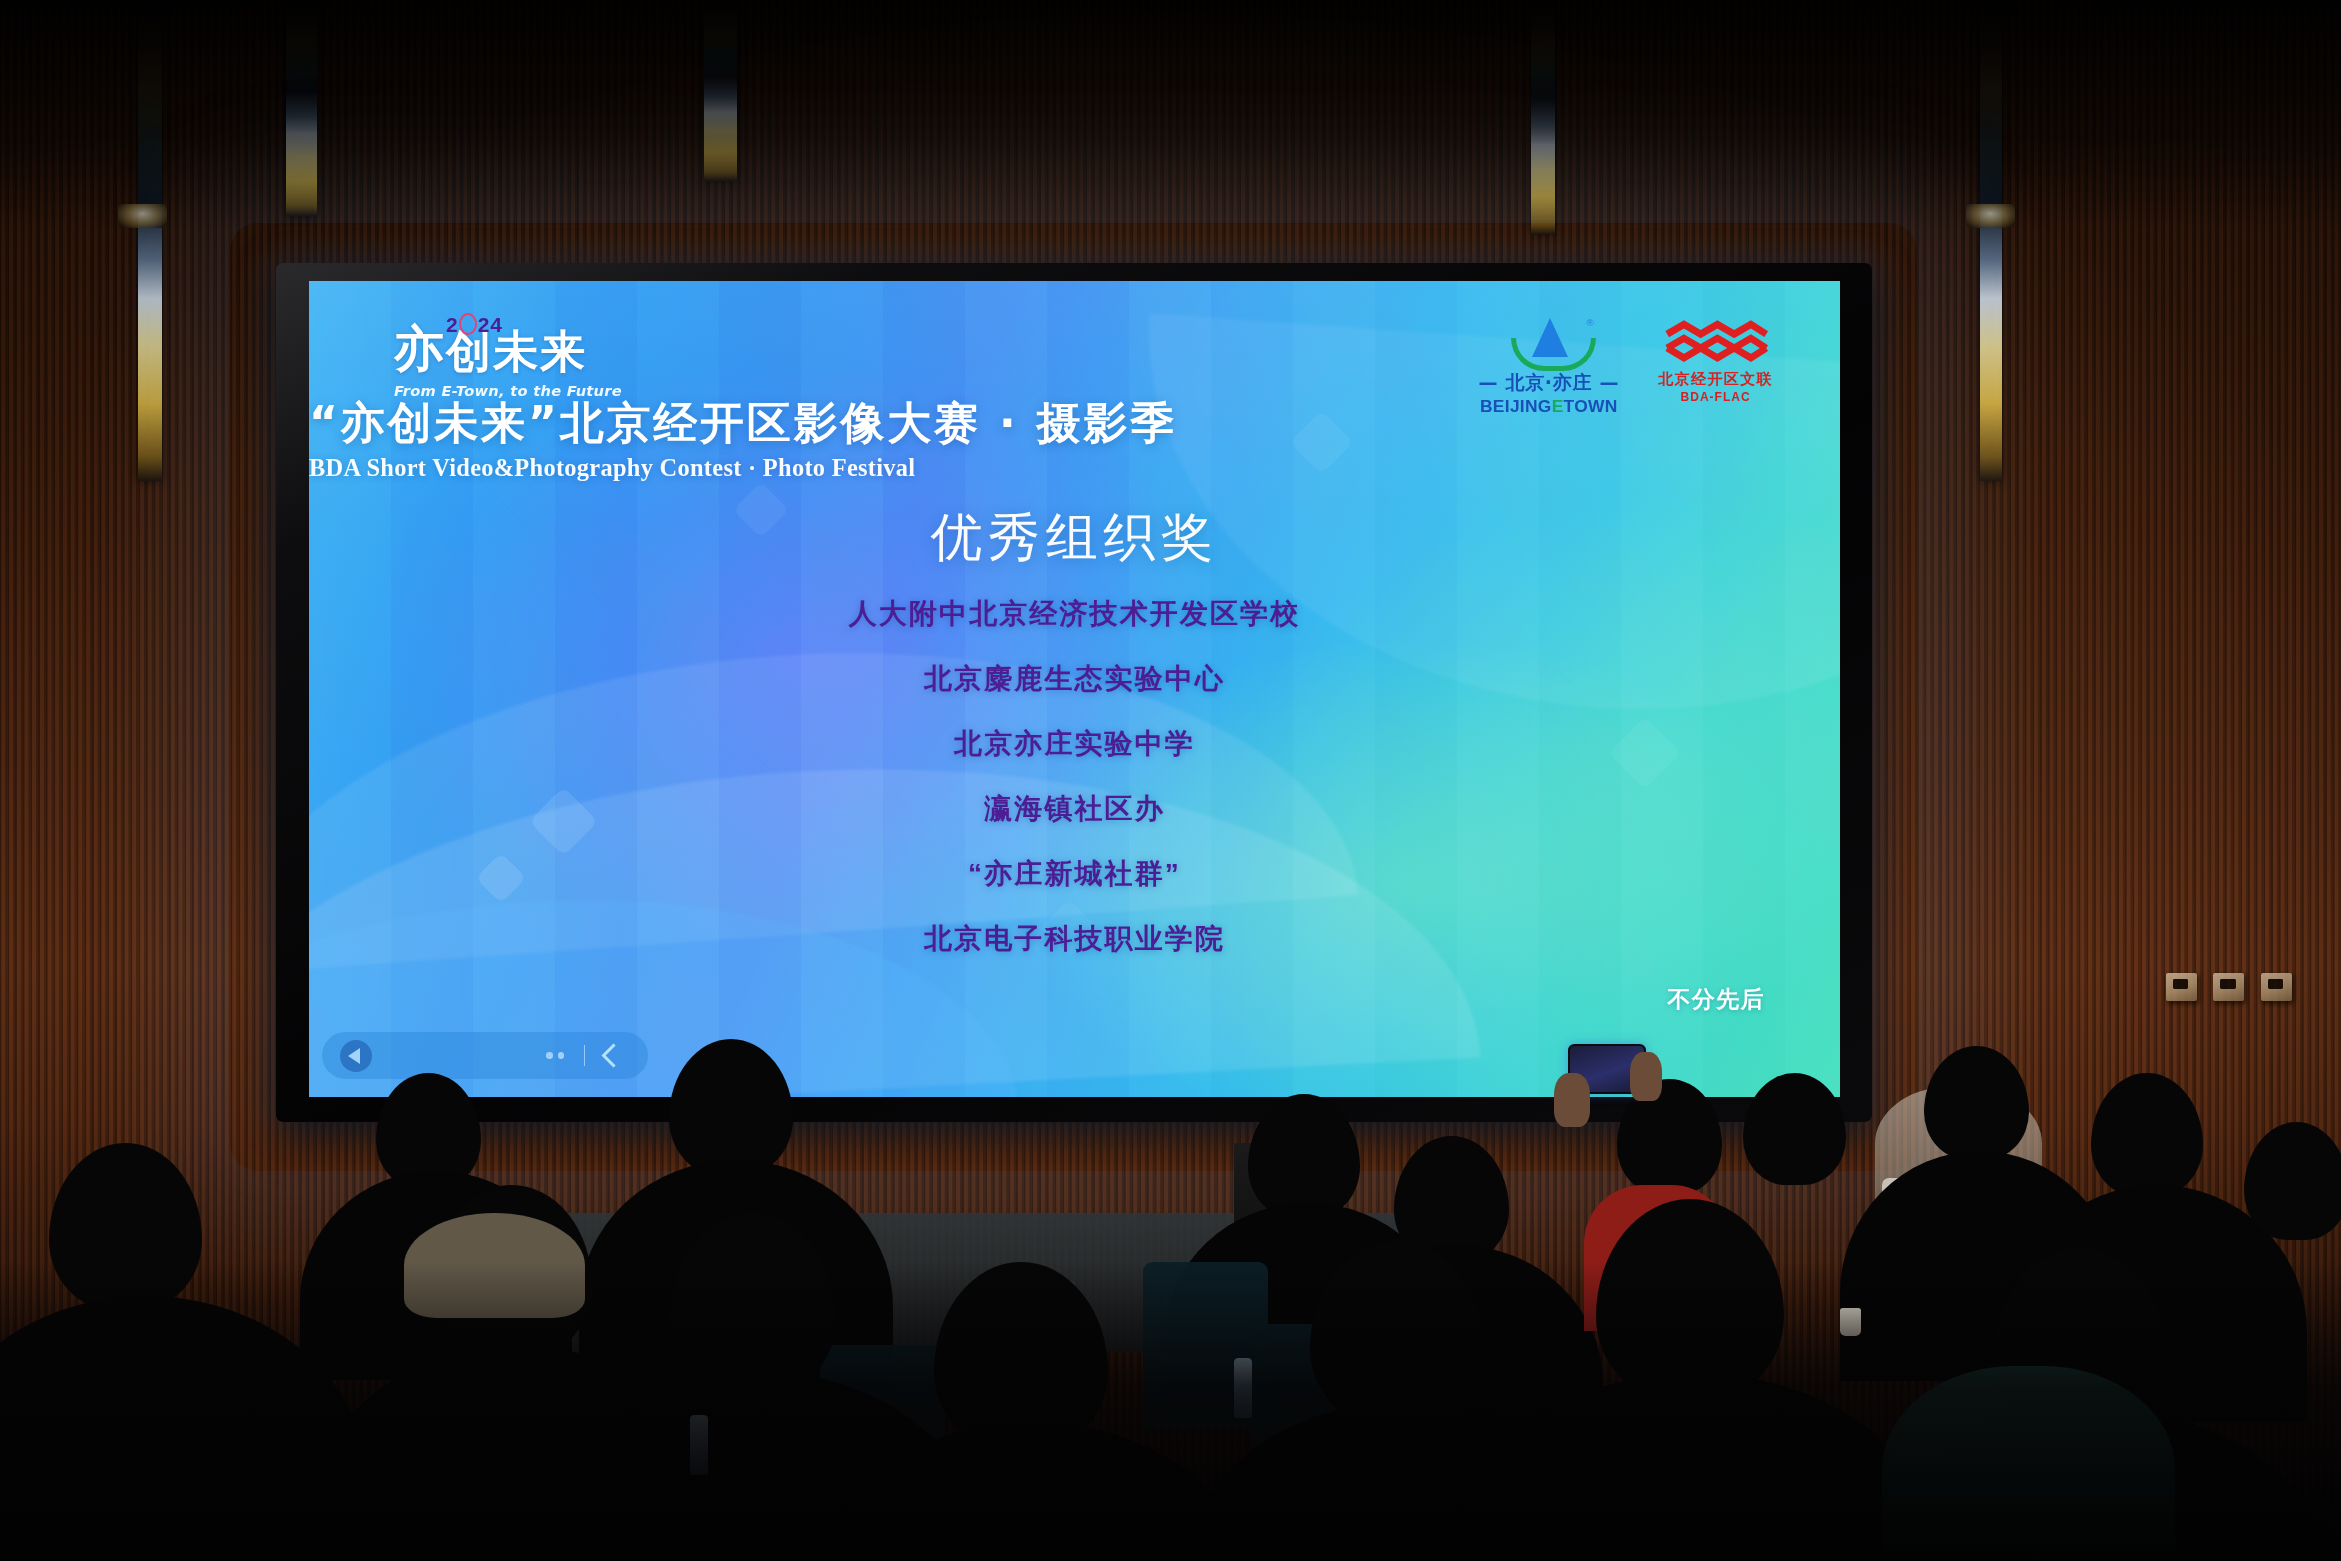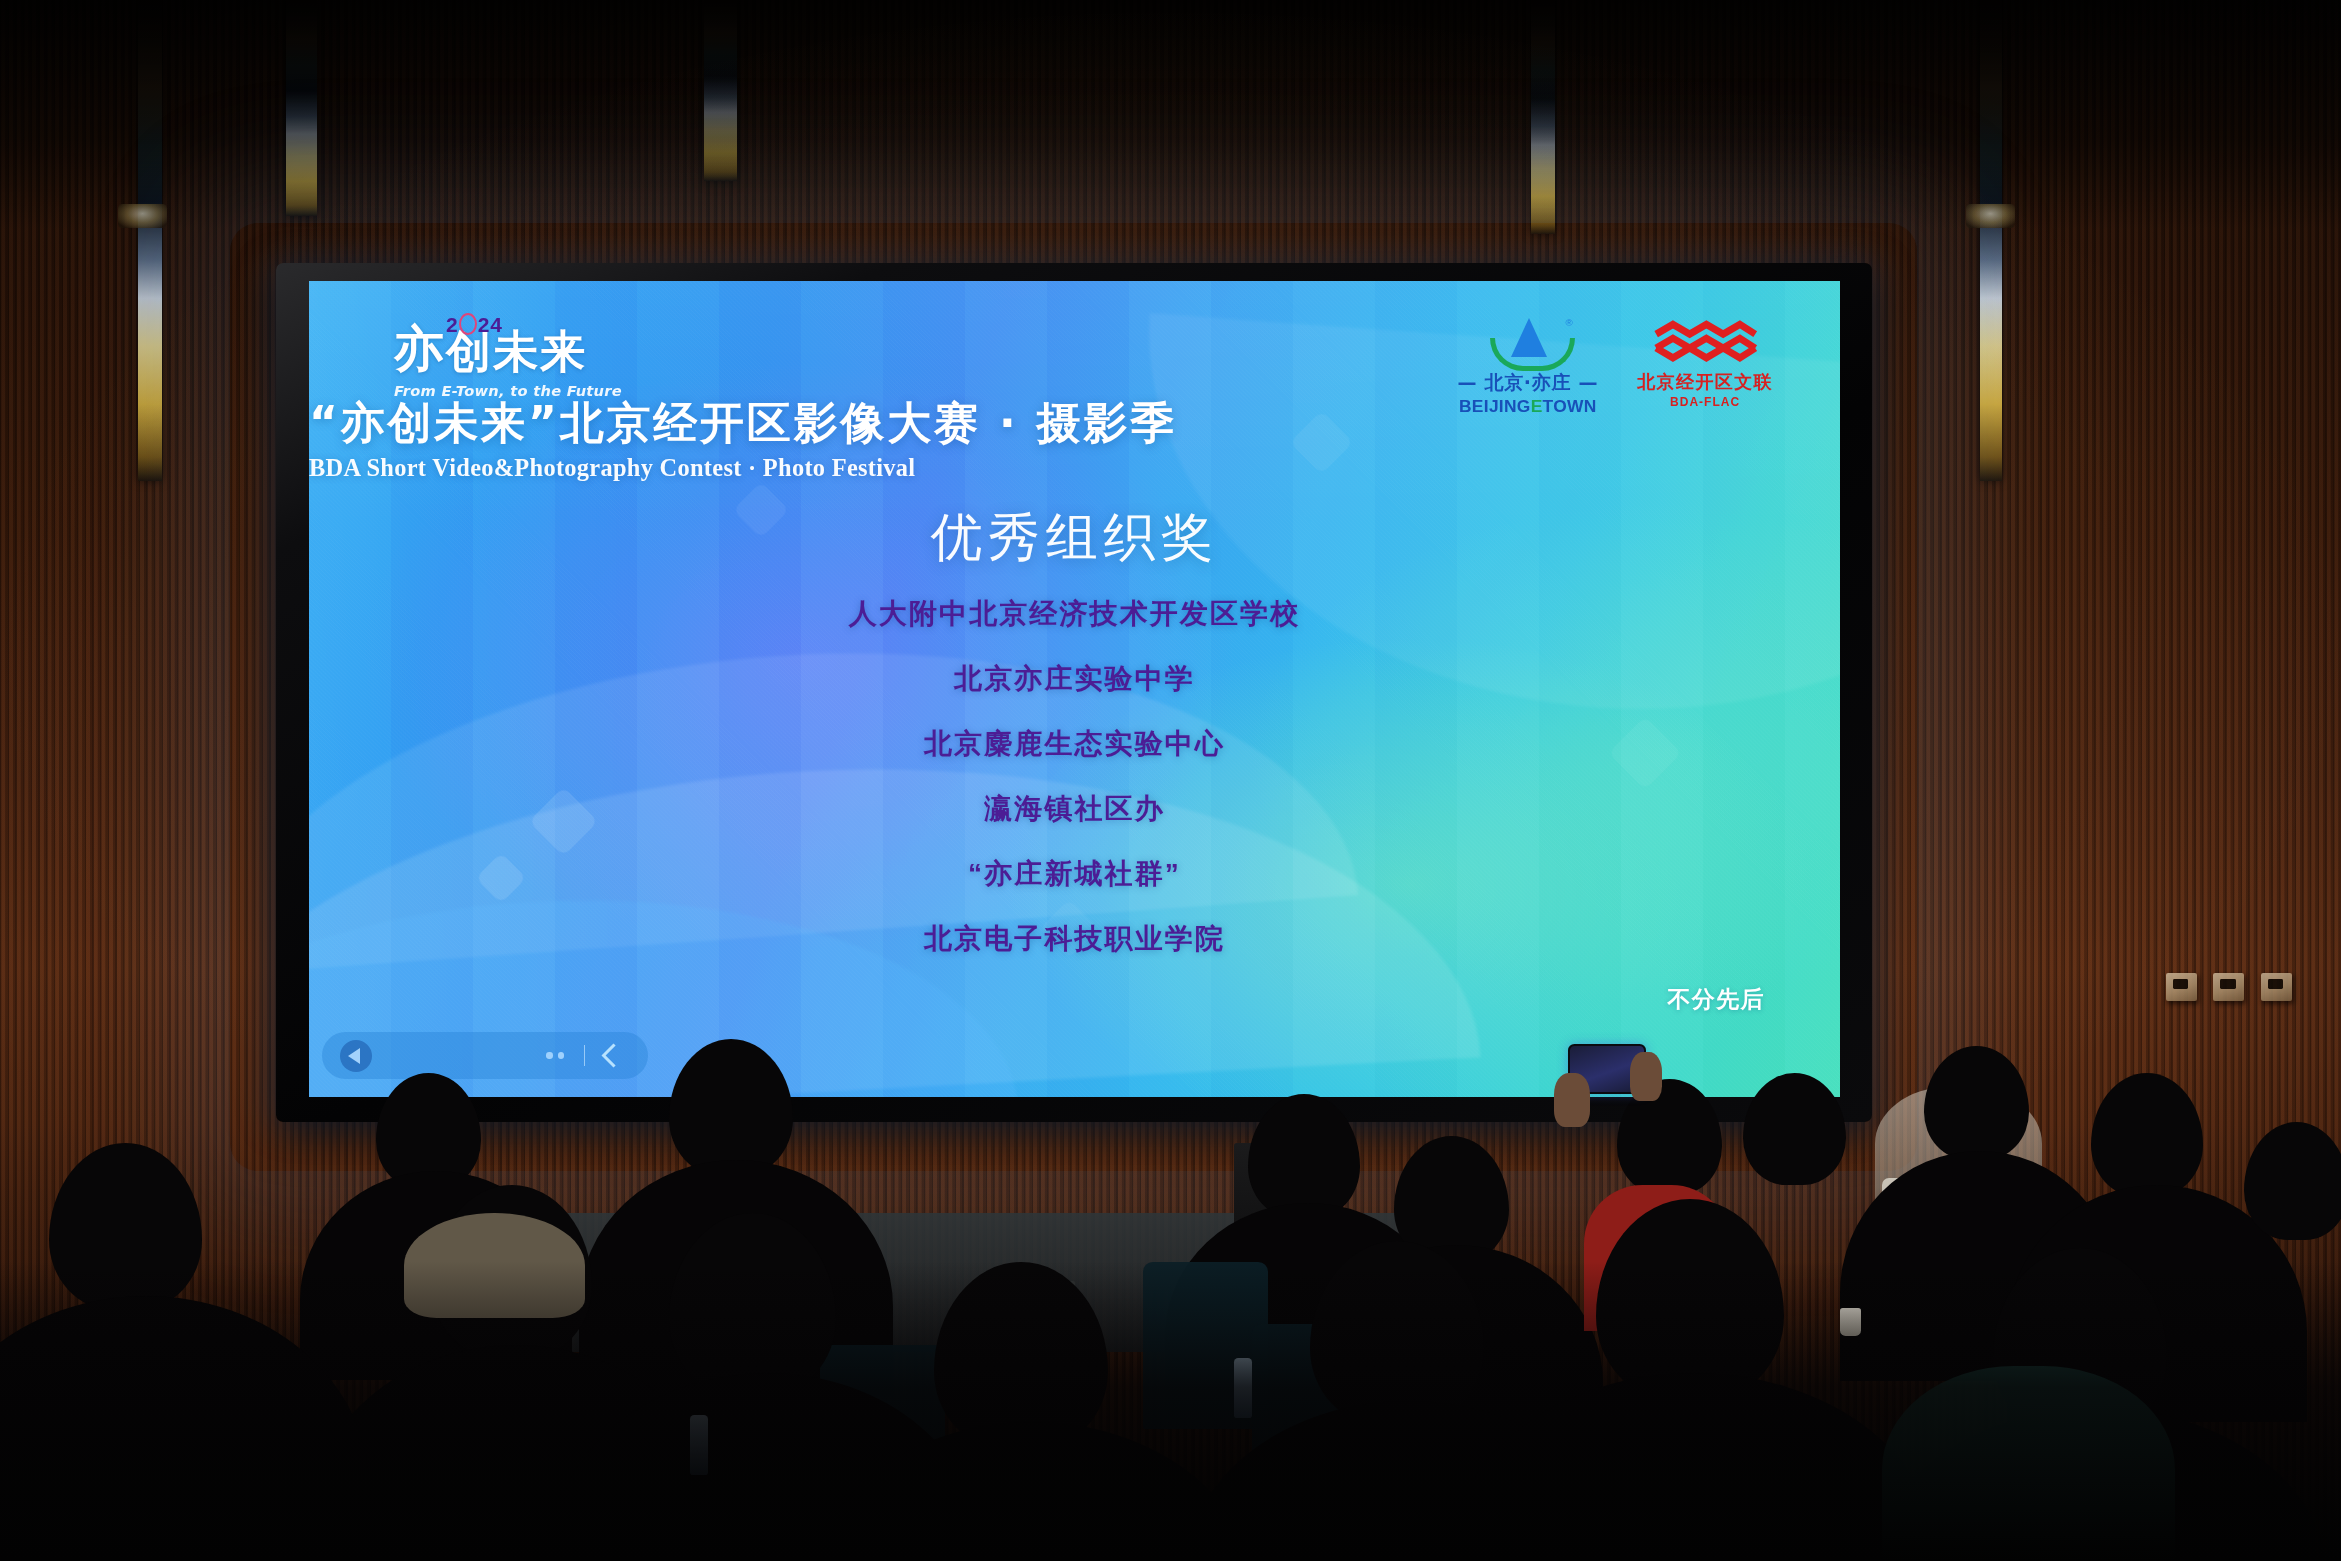--- a/index.html
+++ b/index.html
@@ -266,21 +266,21 @@
     font-family: "DejaVu Sans", sans-serif; letter-spacing: 0.7px;
   }
   .etown-en {
     font-size: 17.4px; font-weight: 800; letter-spacing: 0.3px; white-space: nowrap;
     color: #1850b8;
   }
   .etown-en .g { color: #1aa85a; }
 
   .flac-mark { width: 106px; height: 45px; margin: 2.8px auto 3.5px; }
   .flac-cn {
-    font-size: 18px; font-weight: 700; color: #d62121; white-space: nowrap;
+    font-size: 15px; font-weight: 700; color: #d62121; white-space: nowrap;
     font-family: Liberation Mono, monospace; letter-spacing: 1.4px;
   }
   .flac-en {
     font-size: 12px; font-weight: 700; color: #d62121;
     letter-spacing: 1px; margin-top: 0.7px;
   }
 
   
   #headline-block {
     position: absolute; left: 0; right: 0; top: 118px;
@@ -568,22 +568,22 @@
 
         <div id="headline-block">
           <div id="contest-title">“亦创未来”北京经开区影像大赛 · 摄影季</div>
           <div id="contest-subtitle">BDA Short Video&amp;Photography Contest · Photo Festival</div>
         </div>
 
         <div id="award-heading">优秀组织奖</div>
 
         <div id="winners-list">
           <div class="winner">人大附中北京经济技术开发区学校</div>
+          <div class="winner">北京麋鹿生态实验中心</div>
           <div class="winner">北京亦庄实验中学</div>
-          <div class="winner">北京麋鹿生态实验中心</div>
           <div class="winner">瀛海镇社区办</div>
           <div class="winner">“亦庄新城社群”</div>
           <div class="winner">北京电子科技职业学院</div>
         </div>
 
         <div id="order-note">不分先后</div>
 
       </div>
 
       <div id="control-bar">

